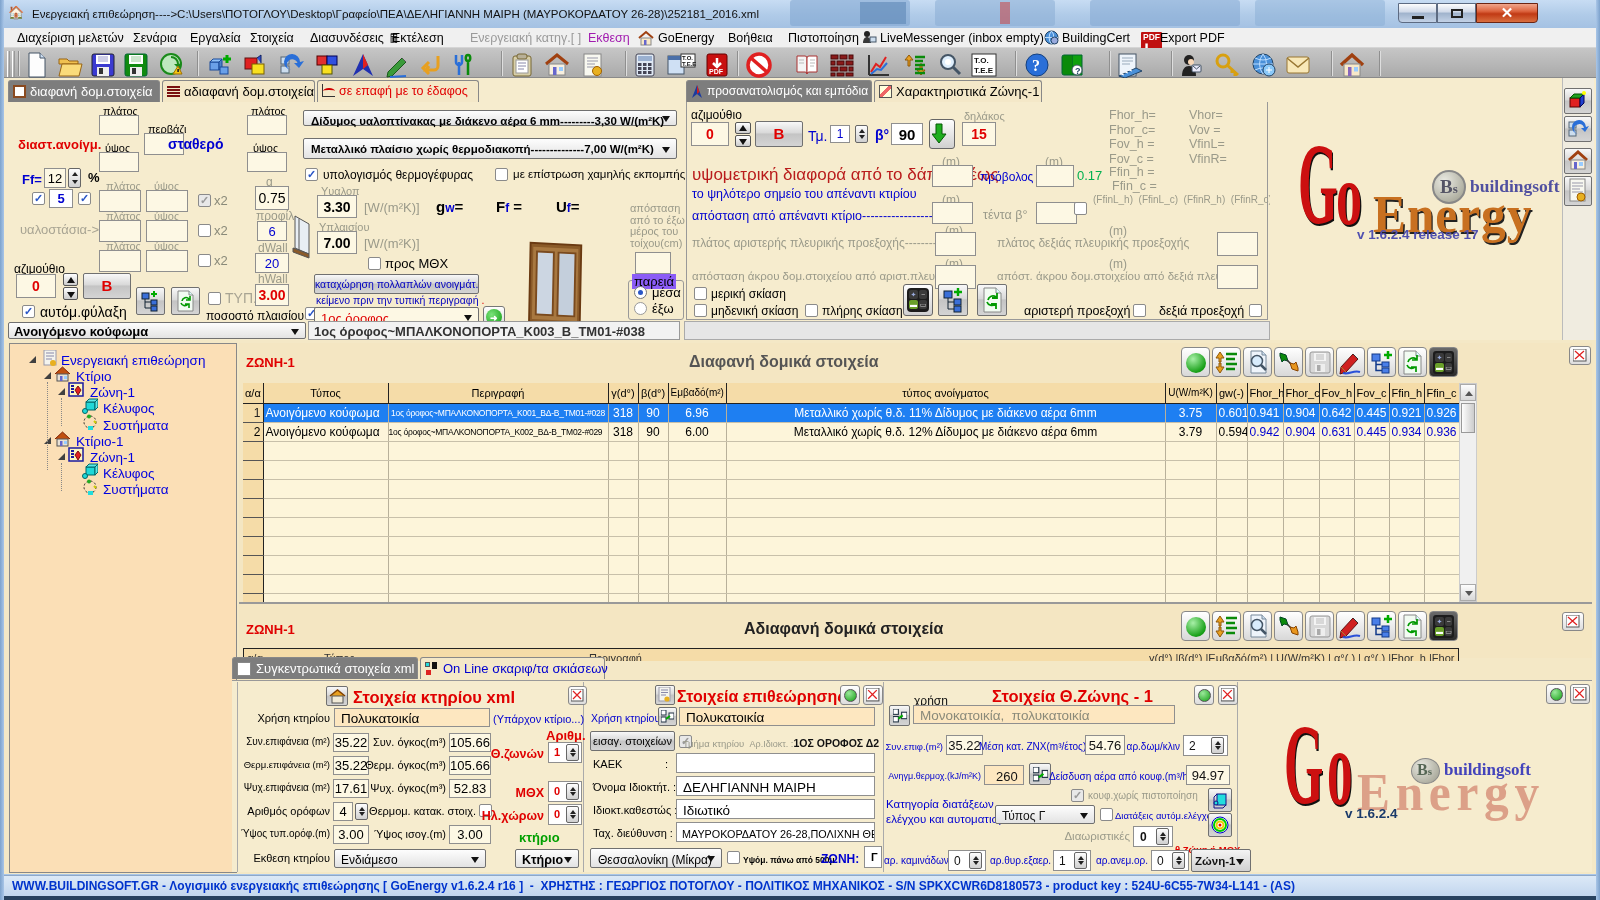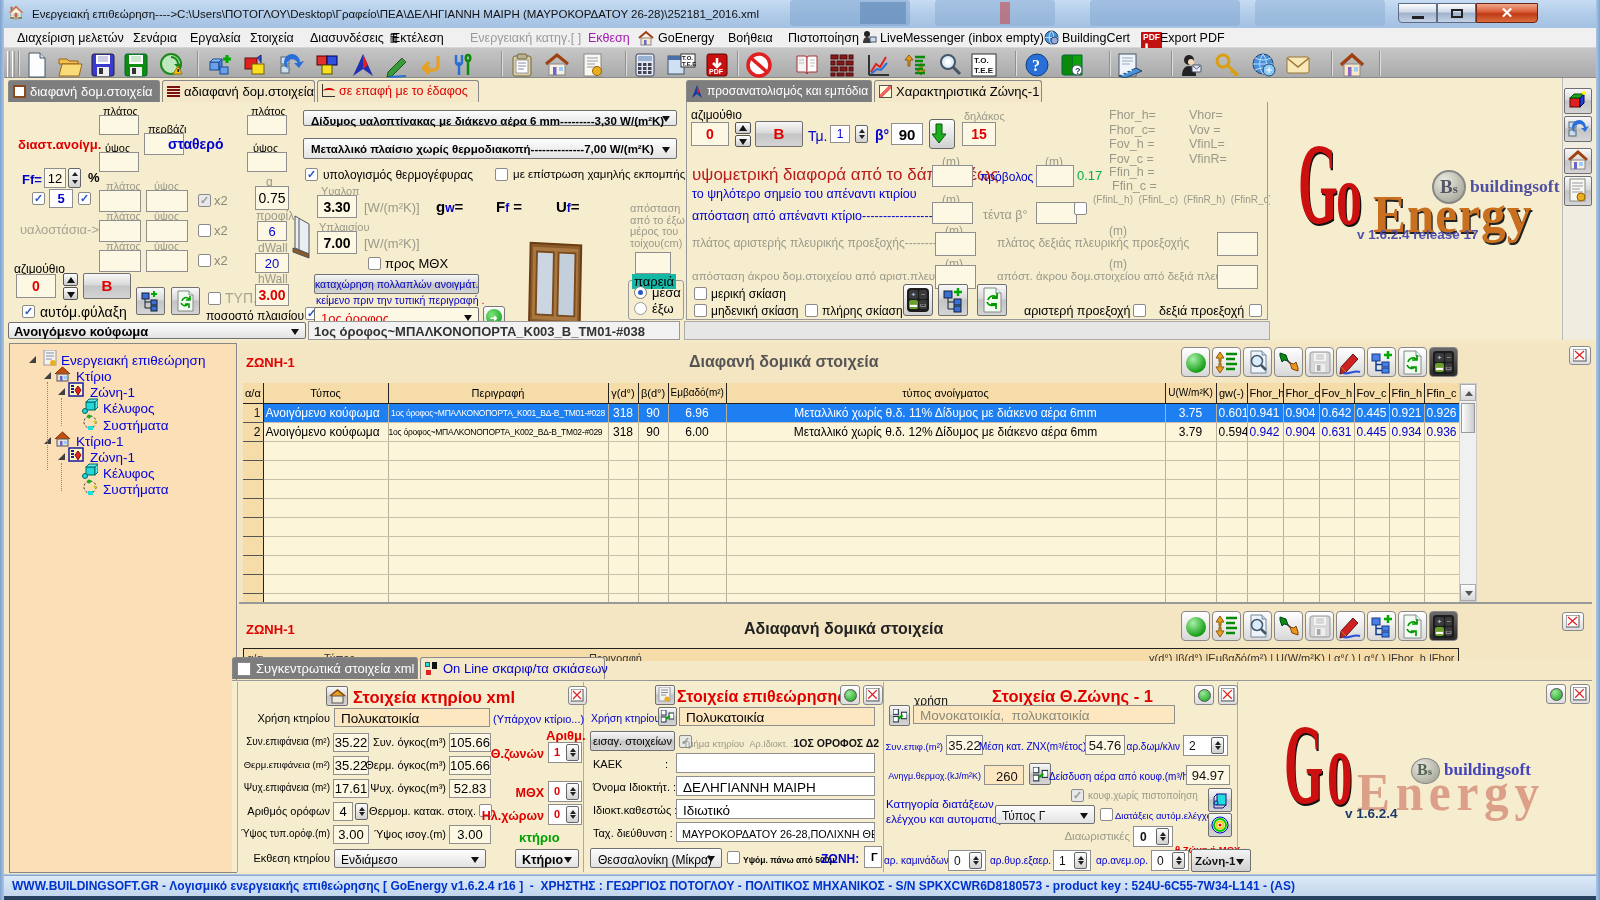--- a/index.html
+++ b/index.html
@@ -448,21 +448,21 @@
           <rect x="33" y="15" width="18" height="67" fill="#c4cfdc"></rect>
           <rect x="10" y="15" width="18" height="67" fill="none" stroke="#7a4a1e" stroke-width="2"></rect>
           <rect x="33" y="15" width="18" height="67" fill="none" stroke="#7a4a1e" stroke-width="2"></rect>
           <rect x="3" y="6" width="54" height="84" fill="none" stroke="#6a3a12" stroke-width="2"></rect>
         </g>
       </svg>
 
     <div class="lbl gray" style="left:622px;top:101px;font-size:11px;line-height:11.5px;">απόσταση<br>από το έξω<br>μέρος του<br>τοίχου(cm)</div>
     <div class="fld" style="left:627px;top:150px;width:36px;height:22px;"></div>
     <div class="abs" style="left:620px;top:178px;width:56px;height:40px;border:1px solid #999;border-radius:3px;"></div>
-    <div class="lbl" style="left:624px;top:172px;font-size:13px;background:#14b8a6;padding:0 2px;">παρειά</div>
+    <div class="lbl" style="left:624px;top:172px;font-size:13px;background:#8b5cf6;padding:0 2px;">παρειά</div>
     <div class="abs" style="left:626px;top:184px;width:13px;height:13px;border-radius:50%;border:1px solid #777;background:#fff;">
         <span style="position:absolute;left:3px;top:3px;width:5px;height:5px;border-radius:50%;background:#2a56c6;"></span>
       </div>
     <div class="lbl" style="left:644px;top:183px;font-size:13px;">μέσα</div>
     <div class="abs" style="left:626px;top:200px;width:13px;height:13px;border-radius:50%;border:1px solid #999;background:#fff;"></div>
     <div class="lbl" style="left:644px;top:199px;font-size:13px;">έξω</div>
   </div>
 
   <div class="drop" style="left:8px;top:322px;width:298px;height:17px;">
       <div class="lbl b" style="left:5px;top:1px;font-size:13px;">Ανοιγόμενο κούφωμα</div>

